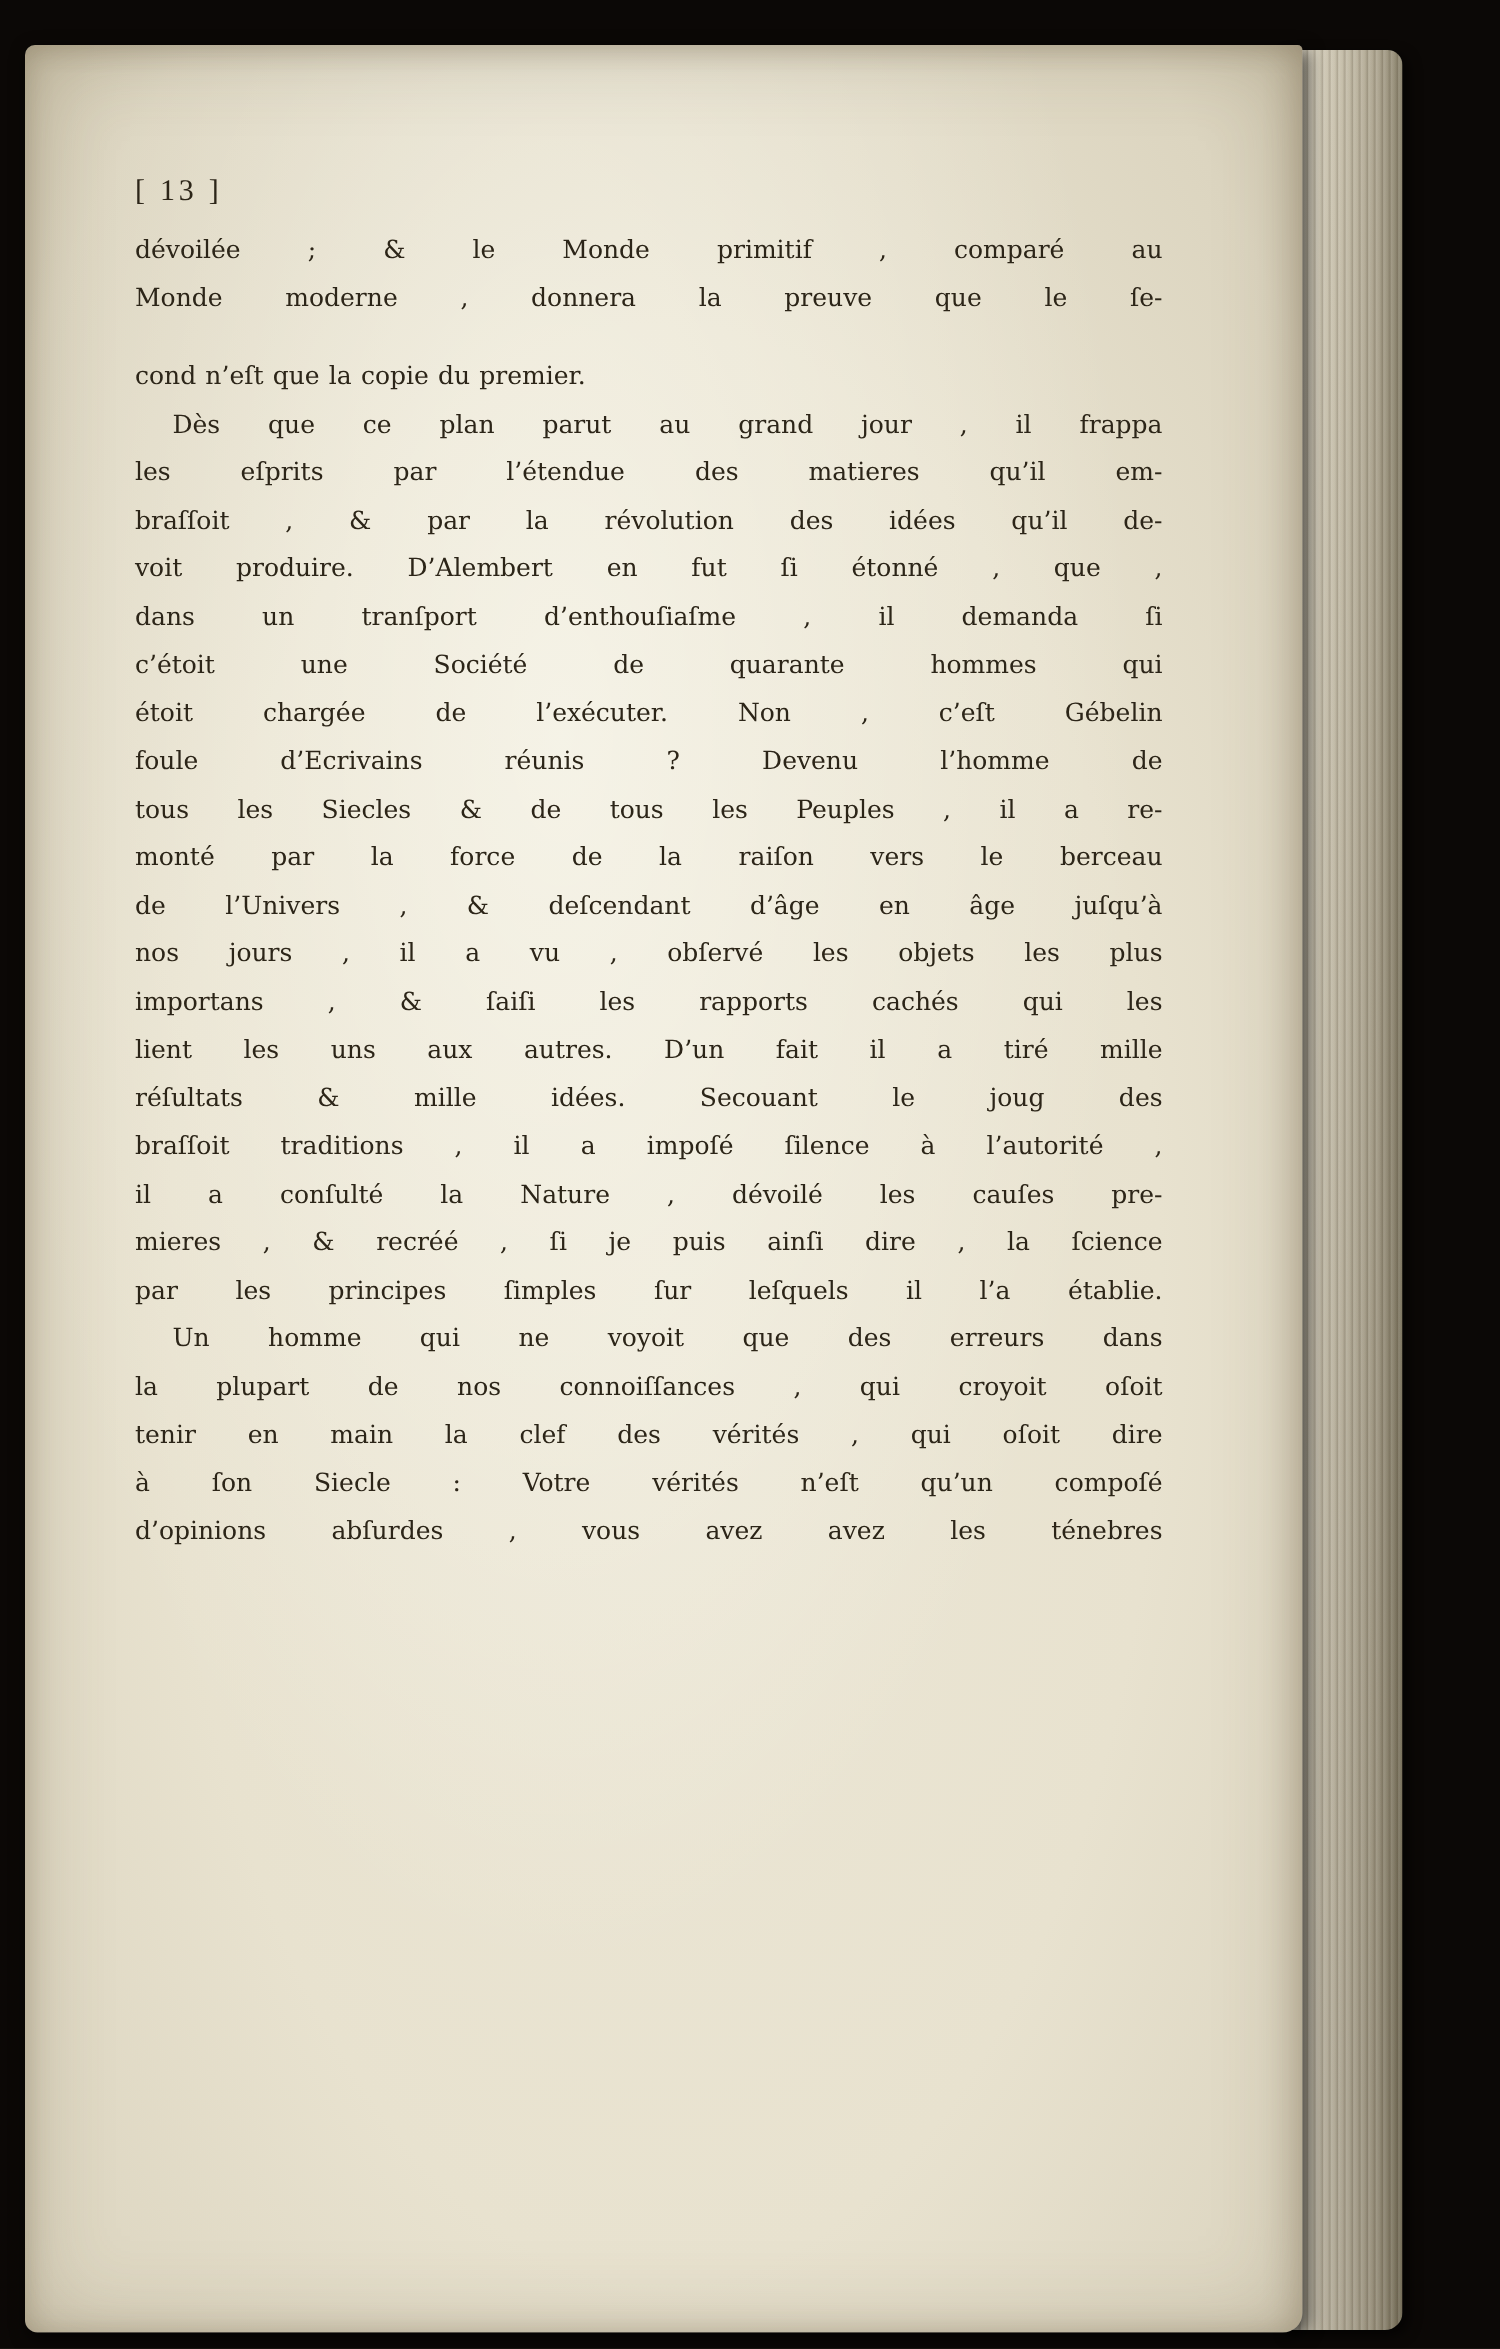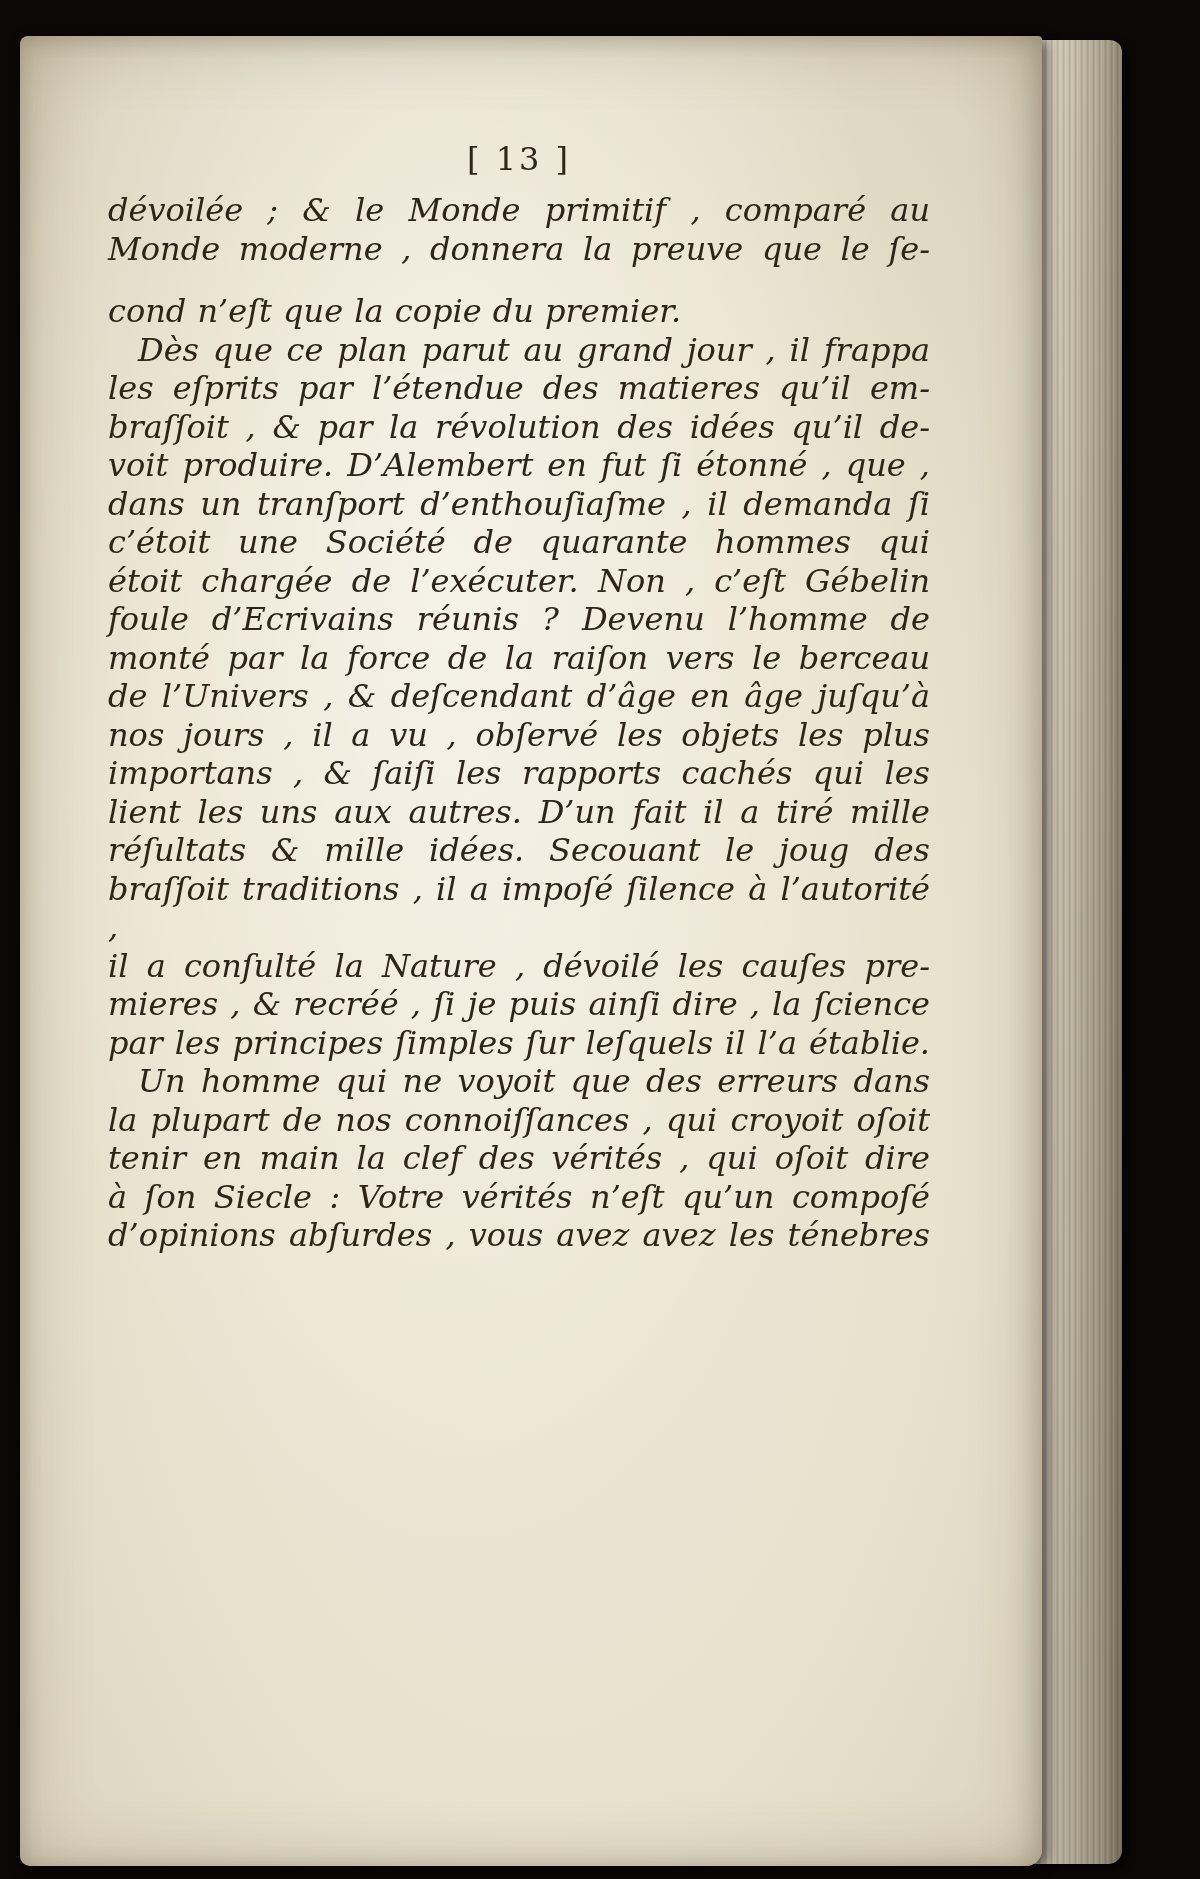--- a/index.html
+++ b/index.html
@@ -63,37 +63,37 @@
       3px 4px 14px rgba(0,0,0,0.7);
   }
   .content {
     position: absolute;
     left: 88px;
     top: 104px;
     width: 822px;
     color: #2c2518;
   }
   .page-number {
-    text-align: center;
-    font-size: 32px;
+    text-align: left;
+    font-size: 24px;
     letter-spacing: 3px;
     margin-bottom: 13px;
     color: #2c2518;
+    font-family: Liberation Serif, serif;
   }
   .paragraph {
     margin: 0;
   }
   .line {
-    font-size: 32px;
+    font-size: 20px;
     line-height: 38.5px;
     text-align: justify;
     text-align-last: justify;
     word-spacing: 1px;
     white-space: normal;
-    font-style: italic;
   }
   .line.indented {
     text-indent: 30px;
   }
   .line.no-just {
     text-align-last: left;
     margin-top: 24px;
   }
 </style>
 </head>
@@ -113,20 +113,21 @@
             </div>
             <div class="paragraph">
               <div class="line indented">Dès que ce plan parut au grand jour , il frappa</div>
               <div class="line">les eſprits par l’étendue des matieres qu’il em-</div>
               <div class="line">braſſoit , &amp; par la révolution des idées qu’il de-</div>
               <div class="line">voit produire. D’Alembert en fut ſi étonné , que ,</div>
               <div class="line">dans un tranſport d’enthouſiaſme , il demanda ſi</div>
               <div class="line">c’étoit une Société de quarante hommes qui</div>
               <div class="line">étoit chargée de l’exécuter. Non , c’eſt Gébelin</div>
               <div class="line">foule d’Ecrivains réunis ? Devenu l’homme de</div>
+              <div class="line">tous les Siecles &amp; de tous les Peuples , il a re-</div>
               <div class="line">monté par la force de la raiſon vers le berceau</div>
               <div class="line">de l’Univers , &amp; deſcendant d’âge en âge juſqu’à</div>
               <div class="line">nos jours , il a vu , obſervé les objets les plus</div>
               <div class="line">importans , &amp; ſaiſi les rapports cachés qui les</div>
               <div class="line">lient les uns aux autres. D’un fait il a tiré mille</div>
               <div class="line">réſultats &amp; mille idées. Secouant le joug des</div>
               <div class="line">braſſoit traditions , il a impoſé ſilence à l’autorité ,</div>
               <div class="line">il a conſulté la Nature , dévoilé les cauſes pre-</div>
               <div class="line">mieres , &amp; recréé , ſi je puis ainſi dire , la ſcience</div>
               <div class="line">par les principes ſimples ſur leſquels il l’a établie.</div>

